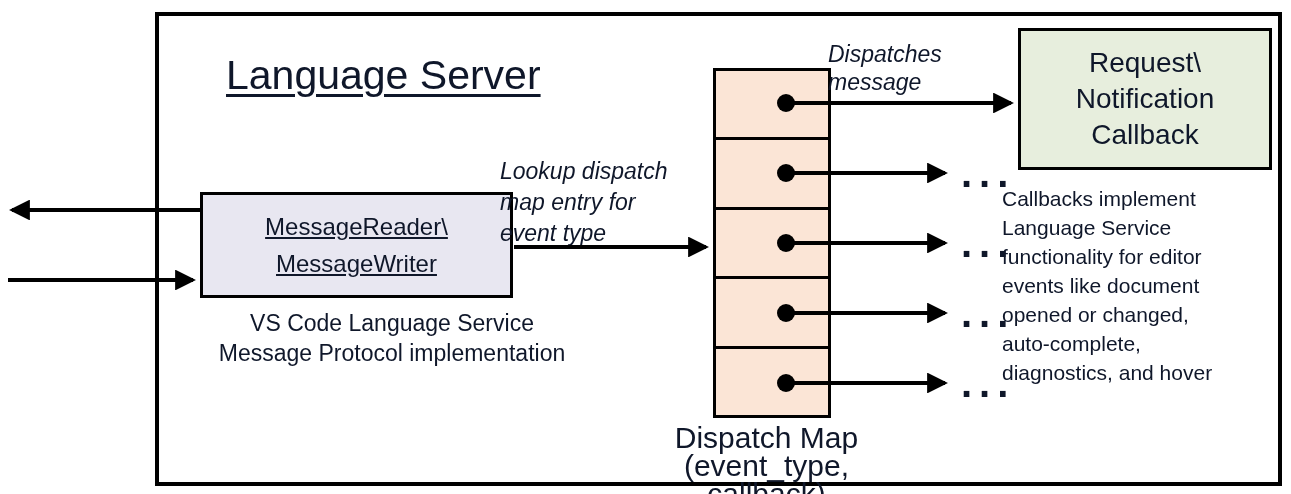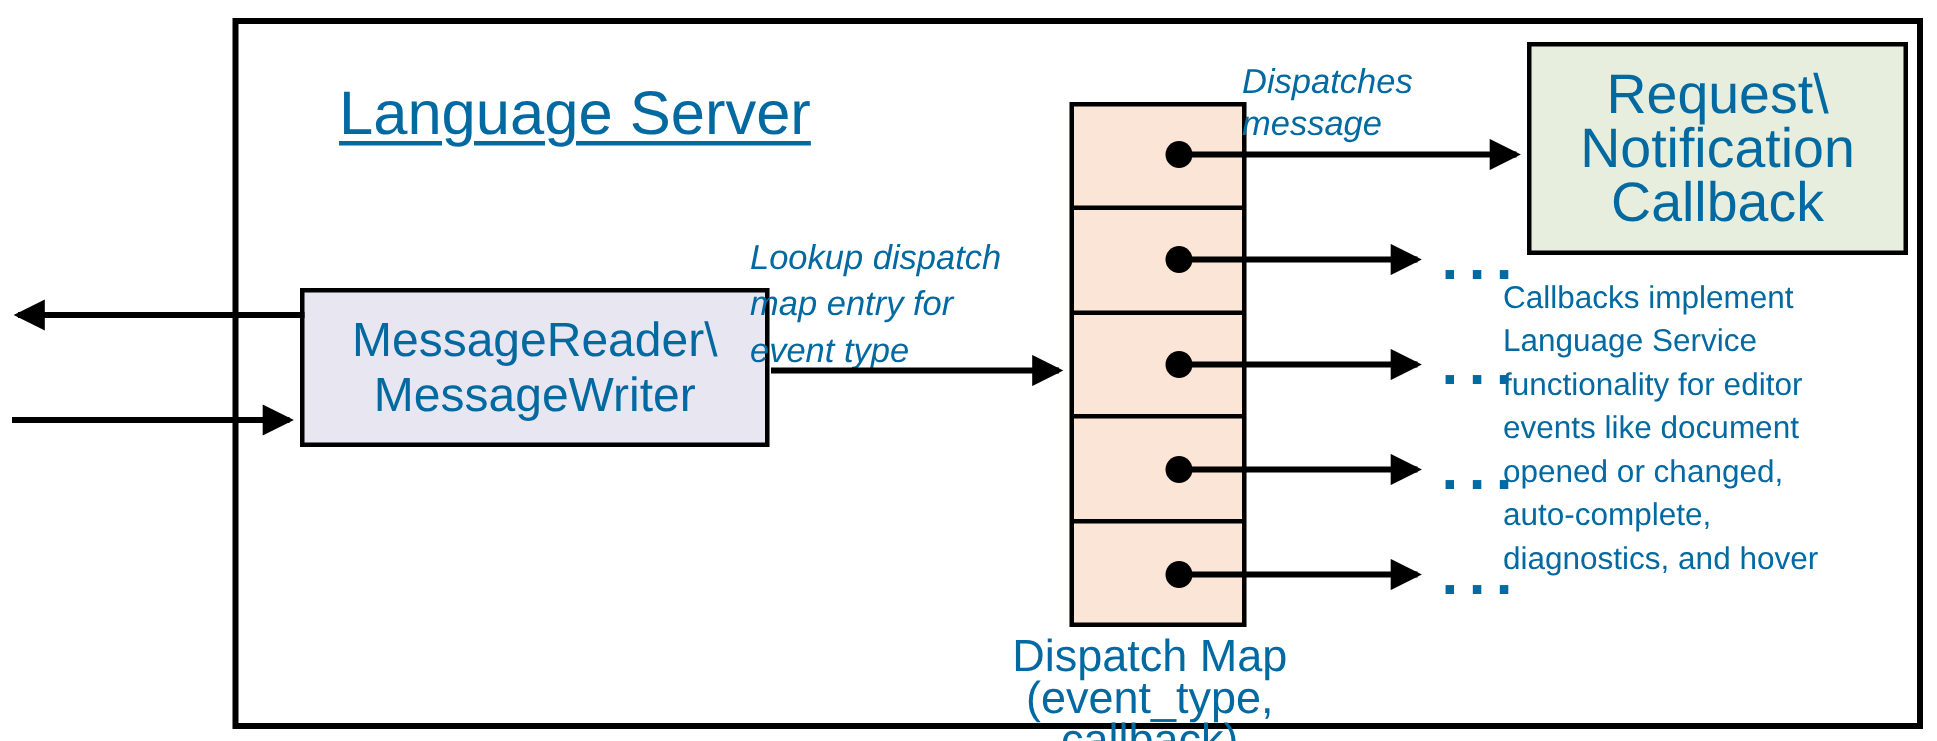--- a/index.html
+++ b/index.html
@@ -4,43 +4,43 @@
 <style>
   :root{
     --stroke:#000000;
     --reader-fill:#e8e7f1;
     --map-fill:#fbe5d6;
     --callback-fill:#e7eedd;
   }
   html,body{margin:0;padding:0;background:#ffffff;}
   .stage{
     position:relative;width:1291px;height:494px;overflow:hidden;
-    font-family:"Liberation Sans", sans-serif;color:#0369a1;background:#fff;
+    font-family:"Liberation Sans", sans-serif;color:#0f172a;background:#fff;
   }
   .outer-box{
     position:absolute;left:155px;top:12px;width:1127px;height:474px;
     border:4px solid var(--stroke);box-sizing:border-box;background:#fff;
   }
   .title{
     position:absolute;left:226px;top:54px;font-size:41px;line-height:1.05;
     font-weight:400;text-decoration:underline;text-decoration-thickness:3px;
     text-underline-offset:5px;white-space:pre-line;
   }
   .node{
     position:absolute;box-sizing:border-box;border:3px solid var(--stroke);
     display:flex;align-items:center;justify-content:center;text-align:center;
     white-space:pre-line;
   }
   .reader-box{
     left:200px;top:192px;width:313px;height:106px;background:var(--reader-fill);
-    font-size:32px;line-height:37px;
+    font-size:24px;line-height:37px;text-decoration:underline;
   }
   .callback-box{
     left:1018px;top:28px;width:254px;height:142px;background:var(--callback-fill);
-    font-size:37px;line-height:36px;
+    font-size:28px;line-height:36px;
   }
   .dispatch-map{
     position:absolute;left:713px;top:68px;width:118px;height:350px;
     box-sizing:border-box;border:3px solid var(--stroke);
     display:flex;flex-direction:column;background:var(--map-fill);
   }
   .dispatch-map .cell{flex:1;border-bottom:3px solid var(--stroke);}
   .dispatch-map .cell:last-child{border-bottom:none;}
   .caption{
     position:absolute;text-align:center;white-space:pre-line;
@@ -72,20 +72,22 @@
 
 <div class="stage">
 
   <div class="outer-box"></div>
 
   <div class="title">Language Server</div>
 
 
   <div class="node reader-box">MessageReader\
 MessageWriter</div>
+  <div class="caption reader-caption">VS Code Language Service
+Message Protocol implementation</div>
 
   <div class="ann lookup-label">Lookup dispatch
 map entry for
 event type</div>
 
   <div class="dispatch-map">
     <div class="cell"></div>
     <div class="cell"></div>
     <div class="cell"></div>
     <div class="cell"></div>

